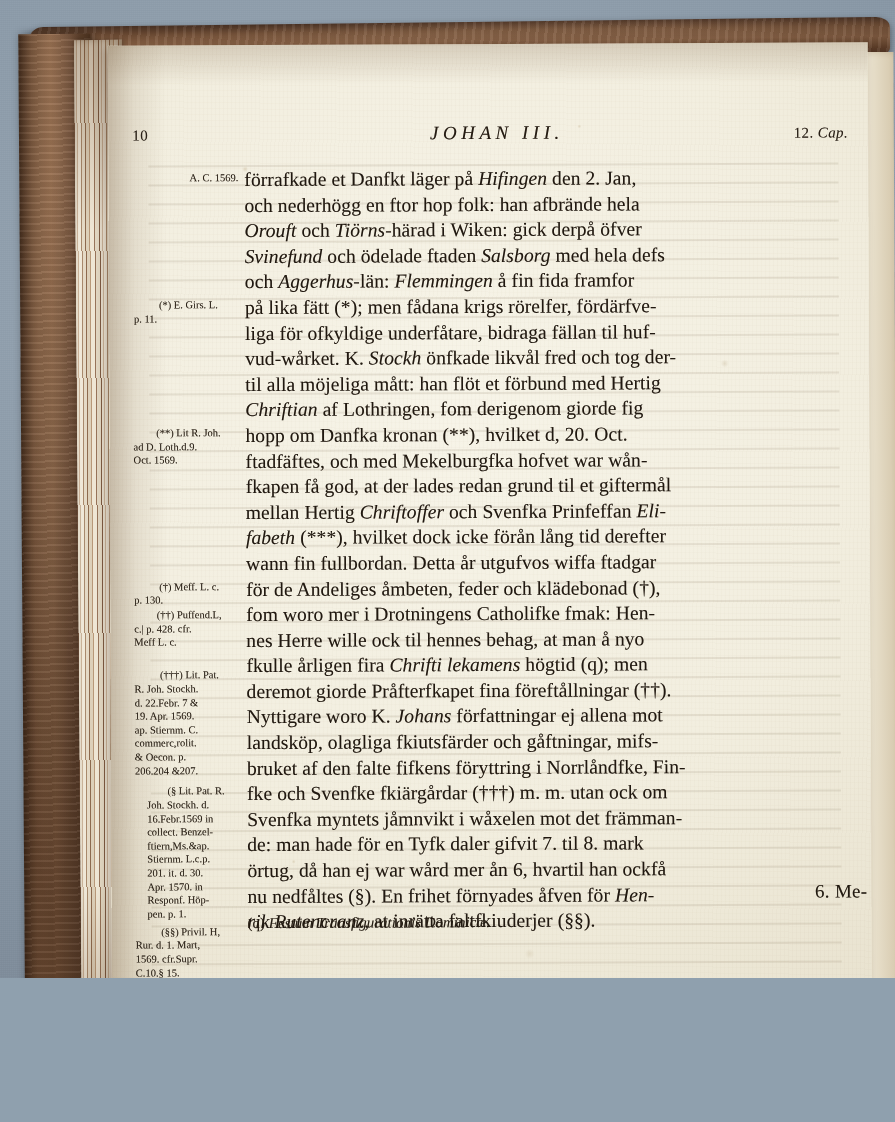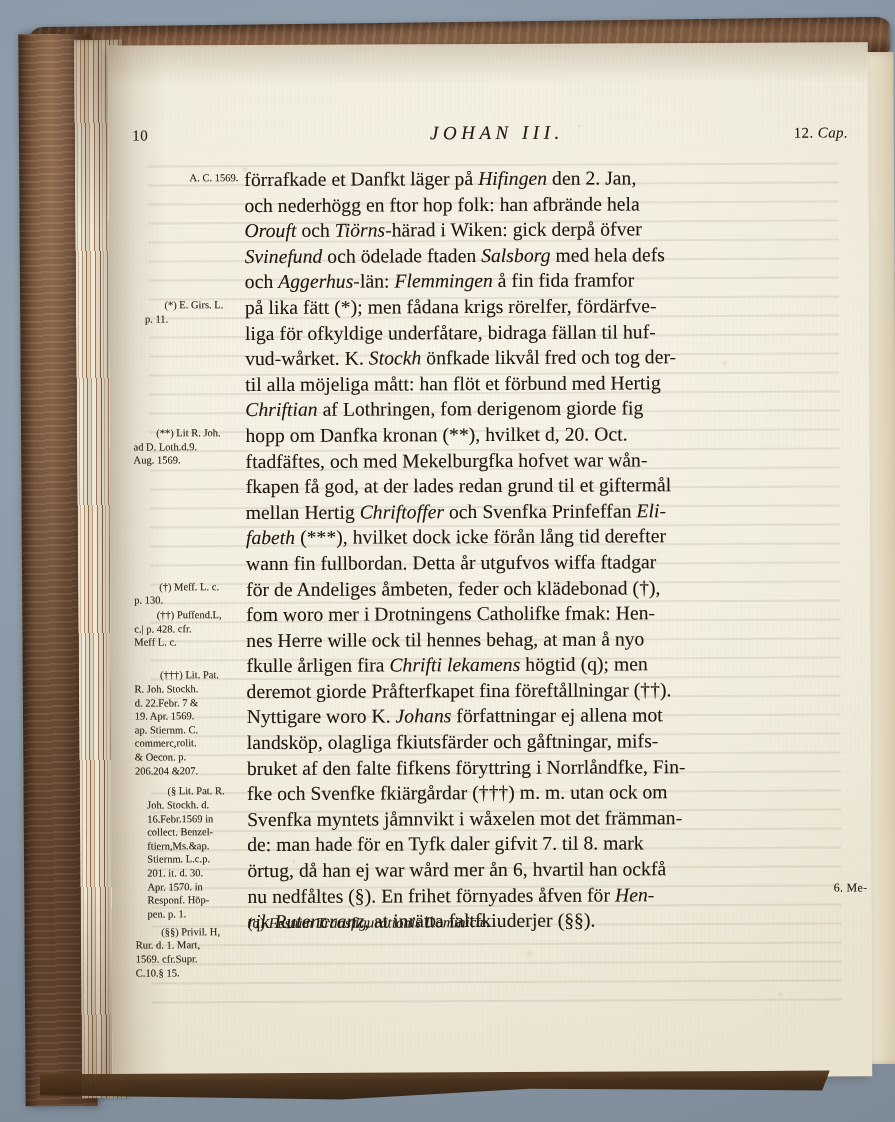--- a/index.html
+++ b/index.html
@@ -3,21 +3,21 @@
 <meta charset="utf-8">
 <style>
   html, body {
     margin: 0;
     padding: 0;
     background: #8fa0ae;
   }
   #scan {
     position: relative;
     width: 895px;
-    height: 1122px;
+    height: 978px;
     overflow: hidden;
     background: #93a1af;
     font-family: "Liberation Serif", "DejaVu Serif", serif;
   }
 
   
   .backdrop {
     position: absolute;
     inset: 0;
     background:
@@ -275,21 +275,21 @@
     top: 870px;
     width: 610px;
     font-size: 15px;
     color: #241c12;
   }
   .foot i { font-style: italic; text-align: right; }
   .catchword {
     position: absolute;
     right: 4px;
     top: 838px;
-    font-size: 12px;
+    font-size: 19px;
     color: #221a11;
     letter-spacing: .3px;
   }
 
   
   .type { text-shadow: 0 0 .6px rgba(40,28,16,.35); }
 </style>
 </head>
 <body>
 
@@ -322,28 +322,28 @@
         <span class="head-chapter">
           <span>12.</span>
           <i>Cap.</i>
         </span>
       </div>
 
       <div class="body-area">
         <div class="para-row">
           <div class="notes-rail" id="notes-rail" style="position: relative; height: 768px;">
               <div class="note-line r" style="position: absolute; top: 4px; right: 6px;">A. C. 1569.</div>
-              <div style="position: absolute; left: 12px; right: 2px; top: 131px;">
+              <div style="position: absolute; left: 1px; right: 2px; top: 131px;">
                 <div class="note-line c">(*) E. Girs. L.</div>
                 <div class="note-line">p. 11.</div>
               </div>
               <div style="position: absolute; left: 0px; right: 2px; top: 259px;">
                 <div class="note-line c">(**) Lit R. Joh.</div>
                 <div class="note-line">ad D. Loth.d.9.</div>
-                <div class="note-line">Aug. 1569.</div>
+                <div class="note-line">Oct. 1569.</div>
               </div>
               <div style="position: absolute; left: 0px; right: 2px; top: 412.6px;">
                 <div class="note-line c">(†) Meff. L. c.</div>
                 <div class="note-line">p. 130.</div>
               </div>
               <div style="position: absolute; left: 0px; right: 2px; top: 441px;">
                 <div class="note-line c">(††) Puffend.L,</div>
                 <div class="note-line">c.| p. 428. cfr.</div>
                 <div class="note-line">Meff L. c.</div>
               </div>

